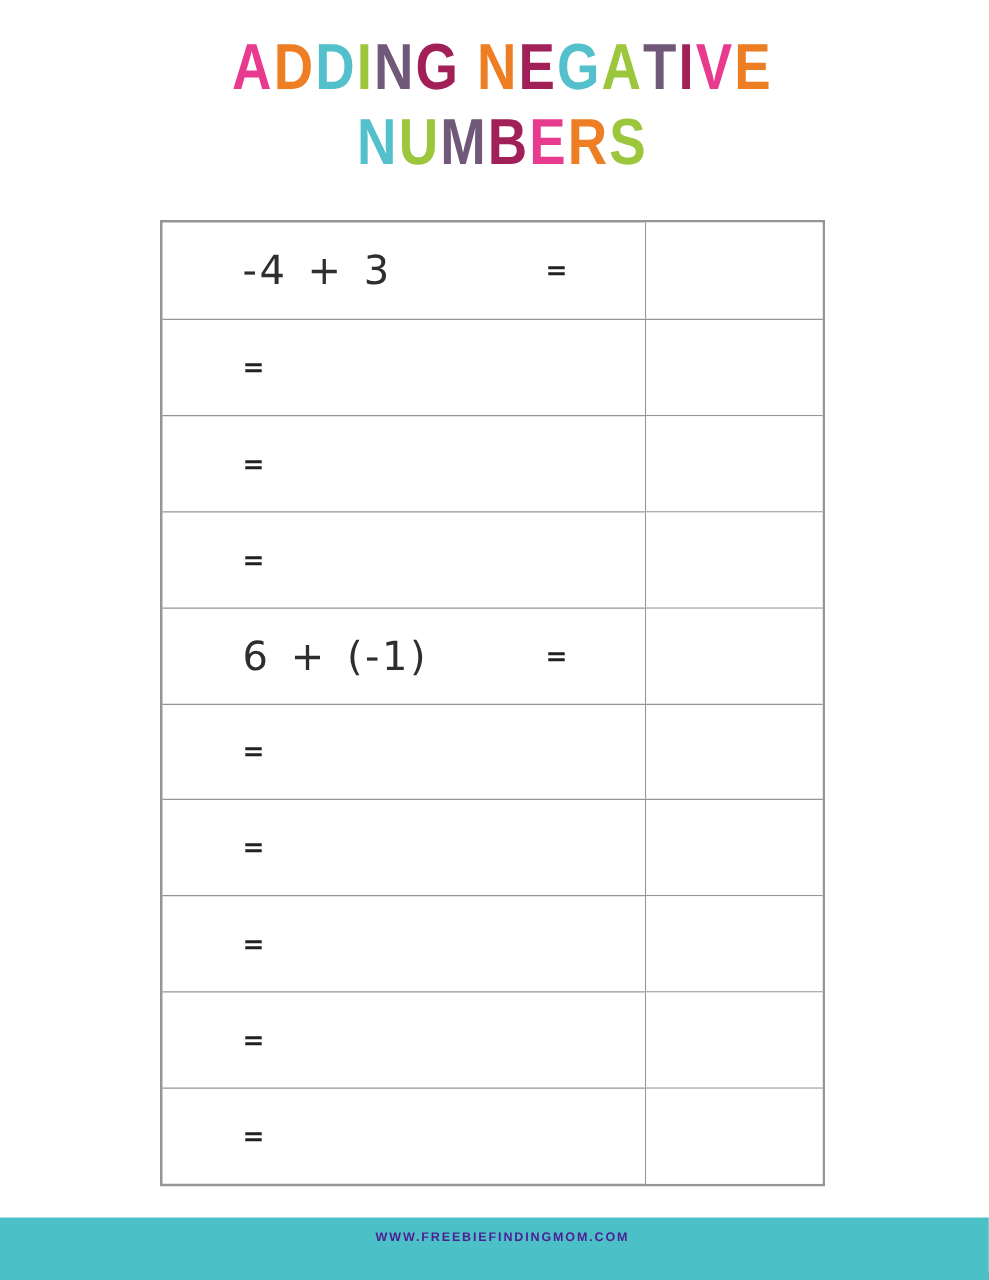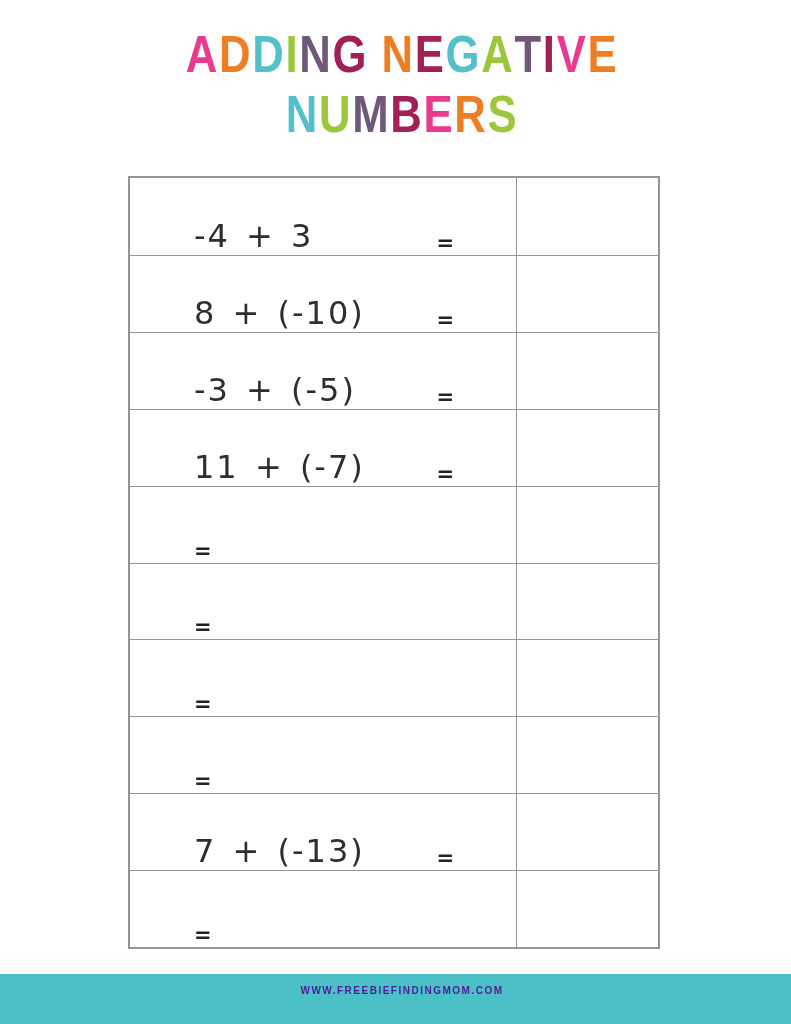--- a/index.html
+++ b/index.html
@@ -41,21 +41,21 @@
   }
   .prob-row {
     display:grid;
     grid-template-columns:387px 1fr;
     border-top:1px solid #959595;
     min-height:0;
   }
   .prob-row:first-child { border-top:none; }
   .cell-expr {
     display:flex;
-    align-items:flex-end;
+    align-items:center;
     justify-content:space-between;
     border-right:1px solid #959595;
     padding:0 62px 0 64px;
     min-width:0;
     gap:12px;
   }
   .expression {
     font-family:"DejaVu Sans", sans-serif;
     font-size:32px;
     color:#2e2e2e;
@@ -96,37 +96,42 @@
   <div class="prob-row">
     <div class="cell-expr">
       <span class="expression">-4 + 3</span>
       <span class="equals">=</span>
     </div>
     <div class="cell-answer"></div>
   </div>
 
   <div class="prob-row">
     <div class="cell-expr">
-      <span class="expression">8 + (-10)</span>
       <span class="equals">=</span>
     </div>
     <div class="cell-answer"></div>
   </div>
 
   <div class="prob-row">
     <div class="cell-expr">
-      <span class="expression">-3 + (-5)</span>
       <span class="equals">=</span>
     </div>
     <div class="cell-answer"></div>
   </div>
 
   <div class="prob-row">
     <div class="cell-expr">
-      <span class="expression">11 + (-7)</span>
+      <span class="equals">=</span>
+    </div>
+    <div class="cell-answer"></div>
+  </div>
+
+  <div class="prob-row">
+    <div class="cell-expr">
+      <span class="expression">6 + (-1)</span>
       <span class="equals">=</span>
     </div>
     <div class="cell-answer"></div>
   </div>
 
   <div class="prob-row">
     <div class="cell-expr">
       <span class="equals">=</span>
     </div>
     <div class="cell-answer"></div>
@@ -148,28 +153,20 @@
 
   <div class="prob-row">
     <div class="cell-expr">
       <span class="equals">=</span>
     </div>
     <div class="cell-answer"></div>
   </div>
 
   <div class="prob-row">
     <div class="cell-expr">
-      <span class="expression">7 + (-13)</span>
-      <span class="equals">=</span>
-    </div>
-    <div class="cell-answer"></div>
-  </div>
-
-  <div class="prob-row">
-    <div class="cell-expr">
       <span class="equals">=</span>
     </div>
     <div class="cell-answer"></div>
   </div>
 </div>
 
   <div class="footer-bar" id="footer-bar" style="background: rgb(75, 192, 199);">
     <span>WWW.FREEBIEFINDINGMOM.COM</span>
   </div>
 

